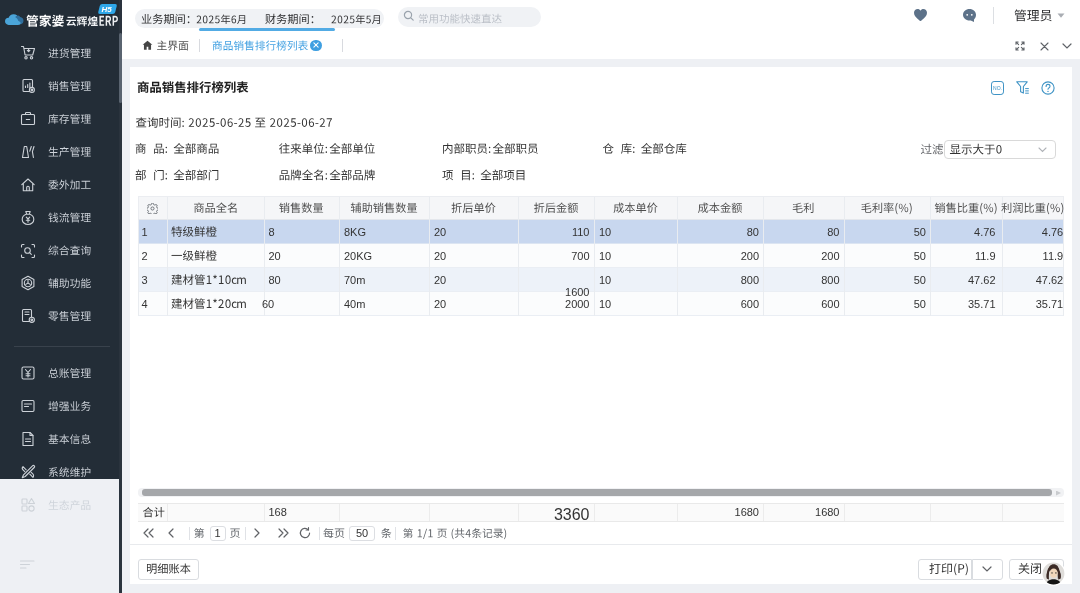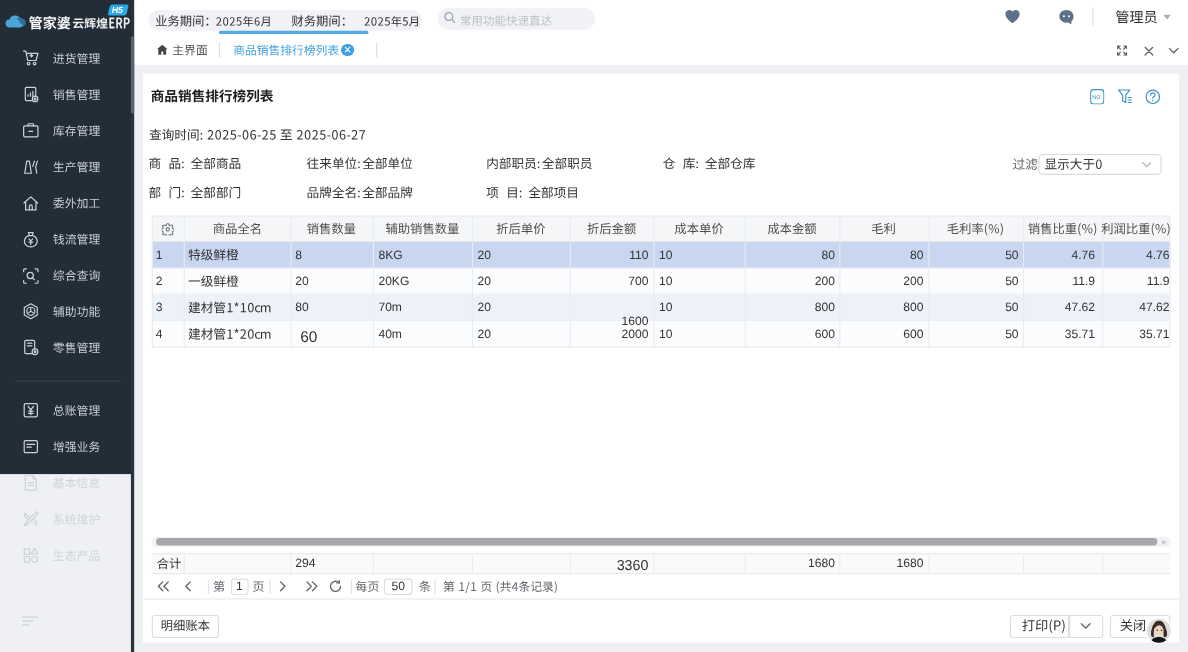--- a/index.html
+++ b/index.html
@@ -1,19 +1,19 @@
 <!DOCTYPE html>
 <html><head><meta charset="utf-8">
 <style>
 *{margin:0;padding:0;box-sizing:border-box}
 html,body{width:1080px;height:593px;overflow:hidden;background:#eef0f4;
 font-family:"Liberation Sans",sans-serif;position:relative}
 .abs{position:absolute}
 </style></head><body>
-<div class="abs" style="left:0;top:0;width:121px;height:431px;background:#232d37;z-index:5">
+<div class="abs" style="left:0;top:0;width:121px;height:479px;background:#232d37;z-index:5">
     <svg class="abs" style="left:4px;top:11px" width="21" height="16" viewBox="0 0 21 16">
 <path d="M9.5 3.2a5 5 0 00-4.8 3.6A3.6 3.6 0 001 10.3c0 2 1.6 3.6 3.6 3.6h9.2a3.5 3.5 0 003.5-3.5c0-1.7-1.2-3.1-2.8-3.4A5 5 0 009.5 3.2z" fill="#4ba5d9"></path>
 <path d="M14.2 4.6a4 4 0 00-3.1 1.5c1.5.7 2.7 2 3.1 3.7a3.9 3.9 0 012.9 3.4 3.5 3.5 0 002.4-3.3 4 4 0 00-3.3-3.9 4 4 0 00-2-1.4z" fill="#2f6e9c"></path>
 </svg>
     <div class="abs" style="left:99px;top:3.5px;width:16.5px;height:10px;background:#2ea7e9;transform:skewX(-14deg);border-radius:2px"></div>
     <div class="abs" style="left:101.5px;top:4.6px;font-size:8px;font-weight:bold;font-style:italic;color:#fff;font-family:'Liberation Sans',sans-serif">H5</div>
     <svg style="position:absolute;left:20px;top:45.4px" width="16" height="16" viewBox="0 0 16 16" fill="none" stroke="#cdd2d8" stroke-width="1.1" stroke-linecap="round" stroke-linejoin="round">
       <path d="M1.5 1.5h2l1.6 8.5h7.6l1.8-6.5H4.3"></path>
       <circle cx="6" cy="12.8" r="1.2"></circle>
       <circle cx="11.5" cy="12.8" r="1.2"></circle>
@@ -190,21 +190,21 @@
 <div class="abs" style="left:344.0px;top:273.8px;font-size:11px;color:#333;z-index:4">70m</div>
 <div class="abs" style="left:434.0px;top:273.8px;font-size:11px;color:#333;z-index:4">20</div>
 <div class="abs" style="right:490.5px;top:286px;font-size:11px;color:#333;z-index:4">1600</div>
 <div class="abs" style="left:599.0px;top:273.8px;font-size:11px;color:#333;z-index:4">10</div>
 <div class="abs" style="right:321.0px;top:273.8px;font-size:11px;color:#333;z-index:4">800</div>
 <div class="abs" style="right:240.5px;top:273.8px;font-size:11px;color:#333;z-index:4">800</div>
 <div class="abs" style="right:154.0px;top:273.8px;font-size:11px;color:#333;z-index:4">50</div>
 <div class="abs" style="right:84.5px;top:273.8px;font-size:11px;color:#333;z-index:4">47.62</div>
 <div class="abs" style="right:16.8px;top:273.8px;font-size:11px;color:#333;z-index:4">47.62</div>
 <div class="abs" style="left:141.5px;top:297.8px;font-size:11px;color:#333;z-index:4">4</div>
-<div class="abs" style="left:273px;top:297.8px;font-size:14px;color:#333;z-index:4">60</div>
+<div class="abs" style="left:262px;top:297.8px;font-size:11px;color:#333;z-index:4">60</div>
 <div class="abs" style="left:344.0px;top:297.8px;font-size:11px;color:#333;z-index:4">40m</div>
 <div class="abs" style="left:434.0px;top:297.8px;font-size:11px;color:#333;z-index:4">20</div>
 <div class="abs" style="right:490.5px;top:297.8px;font-size:11px;color:#333;z-index:4">2000</div>
 <div class="abs" style="left:599.0px;top:297.8px;font-size:11px;color:#333;z-index:4">10</div>
 <div class="abs" style="right:321.0px;top:297.8px;font-size:11px;color:#333;z-index:4">600</div>
 <div class="abs" style="right:240.5px;top:297.8px;font-size:11px;color:#333;z-index:4">600</div>
 <div class="abs" style="right:154.0px;top:297.8px;font-size:11px;color:#333;z-index:4">50</div>
 <div class="abs" style="right:84.5px;top:297.8px;font-size:11px;color:#333;z-index:4">35.71</div>
 <div class="abs" style="right:16.8px;top:297.8px;font-size:11px;color:#333;z-index:4">35.71</div>
 <div class="abs" style="left:137.5px;top:488px;width:926px;height:9px;background:#f1f2f4;border-radius:4px;z-index:2"></div>
@@ -215,22 +215,22 @@
 <div class="abs" style="left:263.5px;top:504px;width:1px;height:17px;background:#ececec;z-index:3"></div>
 <div class="abs" style="left:339.0px;top:504px;width:1px;height:17px;background:#ececec;z-index:3"></div>
 <div class="abs" style="left:429.0px;top:504px;width:1px;height:17px;background:#ececec;z-index:3"></div>
 <div class="abs" style="left:518.0px;top:504px;width:1px;height:17px;background:#ececec;z-index:3"></div>
 <div class="abs" style="left:594.0px;top:504px;width:1px;height:17px;background:#ececec;z-index:3"></div>
 <div class="abs" style="left:677.0px;top:504px;width:1px;height:17px;background:#ececec;z-index:3"></div>
 <div class="abs" style="left:763.0px;top:504px;width:1px;height:17px;background:#ececec;z-index:3"></div>
 <div class="abs" style="left:843.5px;top:504px;width:1px;height:17px;background:#ececec;z-index:3"></div>
 <div class="abs" style="left:930.0px;top:504px;width:1px;height:17px;background:#ececec;z-index:3"></div>
 <div class="abs" style="left:1002.0px;top:504px;width:1px;height:17px;background:#ececec;z-index:3"></div>
-<div class="abs" style="left:268.5px;top:506.4px;font-size:11px;color:#333;z-index:4">294</div>
-<div class="abs" style="right:490.5px;top:506.4px;font-size:13px;color:#333;z-index:4">3360</div>
+<div class="abs" style="left:268.5px;top:506.4px;font-size:11px;color:#333;z-index:4">168</div>
+<div class="abs" style="right:490.5px;top:506.4px;font-size:16px;color:#333;z-index:4">3360</div>
 <div class="abs" style="right:321.0px;top:506.4px;font-size:11px;color:#333;z-index:4">1680</div>
 <div class="abs" style="right:240.5px;top:506.4px;font-size:11px;color:#333;z-index:4">1680</div>
 <svg class="abs" style="left:143px;top:528px;z-index:3" width="11" height="10" viewBox="0 0 11 10" fill="none" stroke="#606266" stroke-width="1.2" stroke-linecap="round" stroke-linejoin="round">
     <path d="M5 1L1 5l4 4M10 1L6 5l4 4"></path>
   </svg>
 <svg class="abs" style="left:168px;top:528px;z-index:3" width="6" height="10" viewBox="0 0 6 10" fill="none" stroke="#606266" stroke-width="1.2" stroke-linecap="round" stroke-linejoin="round">
     <path d="M5 1L1 5l4 4"></path>
   </svg>
 <div class="abs" style="left:189px;top:527px;width:1px;height:13px;background:#e0e2e6;z-index:3"></div>
 <div class="abs" style="left:209.5px;top:526px;width:16px;height:15px;border:1px solid #dcdee2;border-radius:3px;background:#fff;z-index:3"></div>

